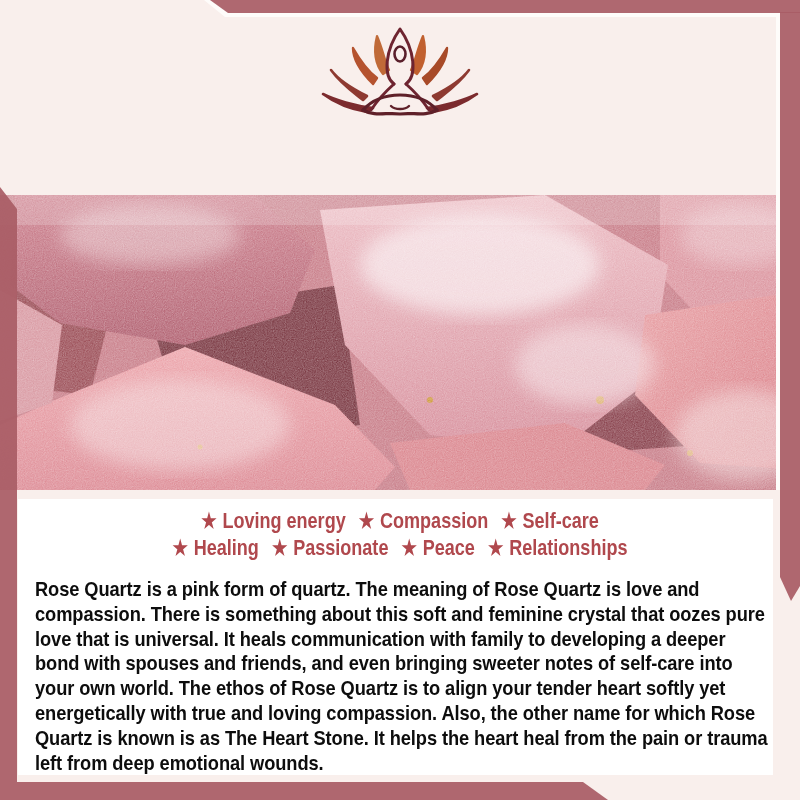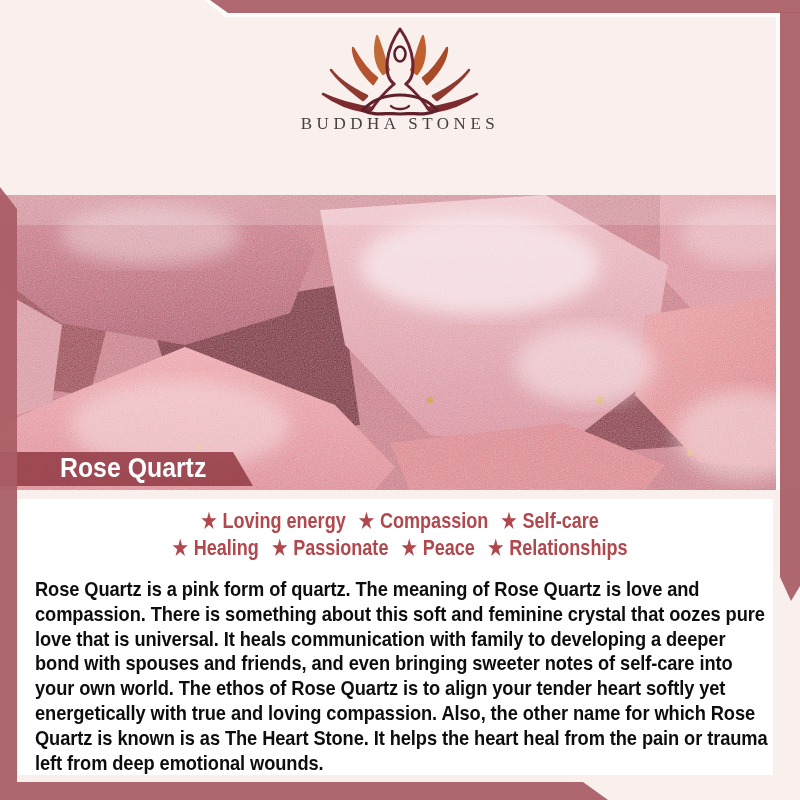--- a/index.html
+++ b/index.html
@@ -67,21 +67,20 @@
 
       <ellipse cx="85" cy="32" rx="5.5" ry="7.5" stroke="#5a1f2b" stroke-width="2.6"></ellipse>
       <path d="M79,62 C68,54 70,28 85,7 C100,28 102,54 91,62" stroke="#6e2430" stroke-width="3"></path>
       <path d="M79,62 C70,70 62,79 56,88" stroke="#6e2430" stroke-width="3"></path>
       <path d="M91,62 C100,70 108,79 114,88" stroke="#6e2430" stroke-width="3"></path>
       <path d="M48,88 C58,77 72,73 85,73 C98,73 112,77 122,88" stroke="#5f2029" stroke-width="3.2"></path>
       <path d="M48,88 C60,95 72,90 85,92 C98,90 110,95 122,88" stroke="#5f2029" stroke-width="3.2"></path>
       <path d="M76,84 C80,88 90,88 94,84" stroke="#5f2029" stroke-width="2.4"></path>
     </g>
   </svg>
-  <div class="brand">BUDDHA STONES</div>
 
 
   <svg class="photo" viewBox="0 0 800 295" preserveAspectRatio="none" aria-hidden="true">
     <defs>
       <linearGradient id="g1" x1="0" y1="0" x2="0" y2="1">
         <stop offset="0" stop-color="#cf8390"></stop>
           <stop offset="1" stop-color="#b06070"></stop>
       </linearGradient>
       <linearGradient id="g2" x1="0" y1="0" x2="0" y2="1">
         <stop offset="0" stop-color="#ecbcc3"></stop>
@@ -126,23 +125,20 @@
     <ellipse cx="585" cy="170" rx="70" ry="40" fill="#f4dee2" opacity=".6" filter="url(#soft)"></ellipse>
     <ellipse cx="150" cy="40" rx="90" ry="30" fill="#eccdd2" opacity=".55" filter="url(#soft)"></ellipse>
     <ellipse cx="180" cy="230" rx="110" ry="45" fill="#f6dfe1" opacity=".5" filter="url(#soft)"></ellipse>
     <ellipse cx="745" cy="240" rx="70" ry="45" fill="#f3d7d8" opacity=".6" filter="url(#soft)"></ellipse>
     <ellipse cx="740" cy="40" rx="60" ry="30" fill="#f0d2d7" opacity=".5" filter="url(#soft)"></ellipse>
 
     <rect width="800" height="295" filter="url(#grain)" opacity=".45"></rect>
     <rect width="800" height="30" fill="#ffffff" opacity=".18"></rect>
   </svg>
 
-  <div class="ribbon">
-    <span class="stone-name">Rose Quartz</span>
-  </div>
 
   <svg class="frame" viewBox="0 0 800 800" aria-hidden="true">
     <polygon points="204,0 800,0 800,490 776,490 776,17 225,17" fill="#fefcfa"></polygon>
     <polygon points="210,0 800,0 800,13 228,13" fill="rgba(169,92,101,.93)"></polygon>
     <polygon points="780,12 800,12 800,586 791,601 780,577" fill="rgba(169,92,101,.93)"></polygon>
     <polygon points="0,187 17,209 17,800 0,800" fill="rgba(169,92,101,.93)"></polygon>
     <polygon points="17,782 583,782 608,800 17,800" fill="rgba(169,92,101,.93)"></polygon>
   </svg>
 
   <div class="panel"></div>

